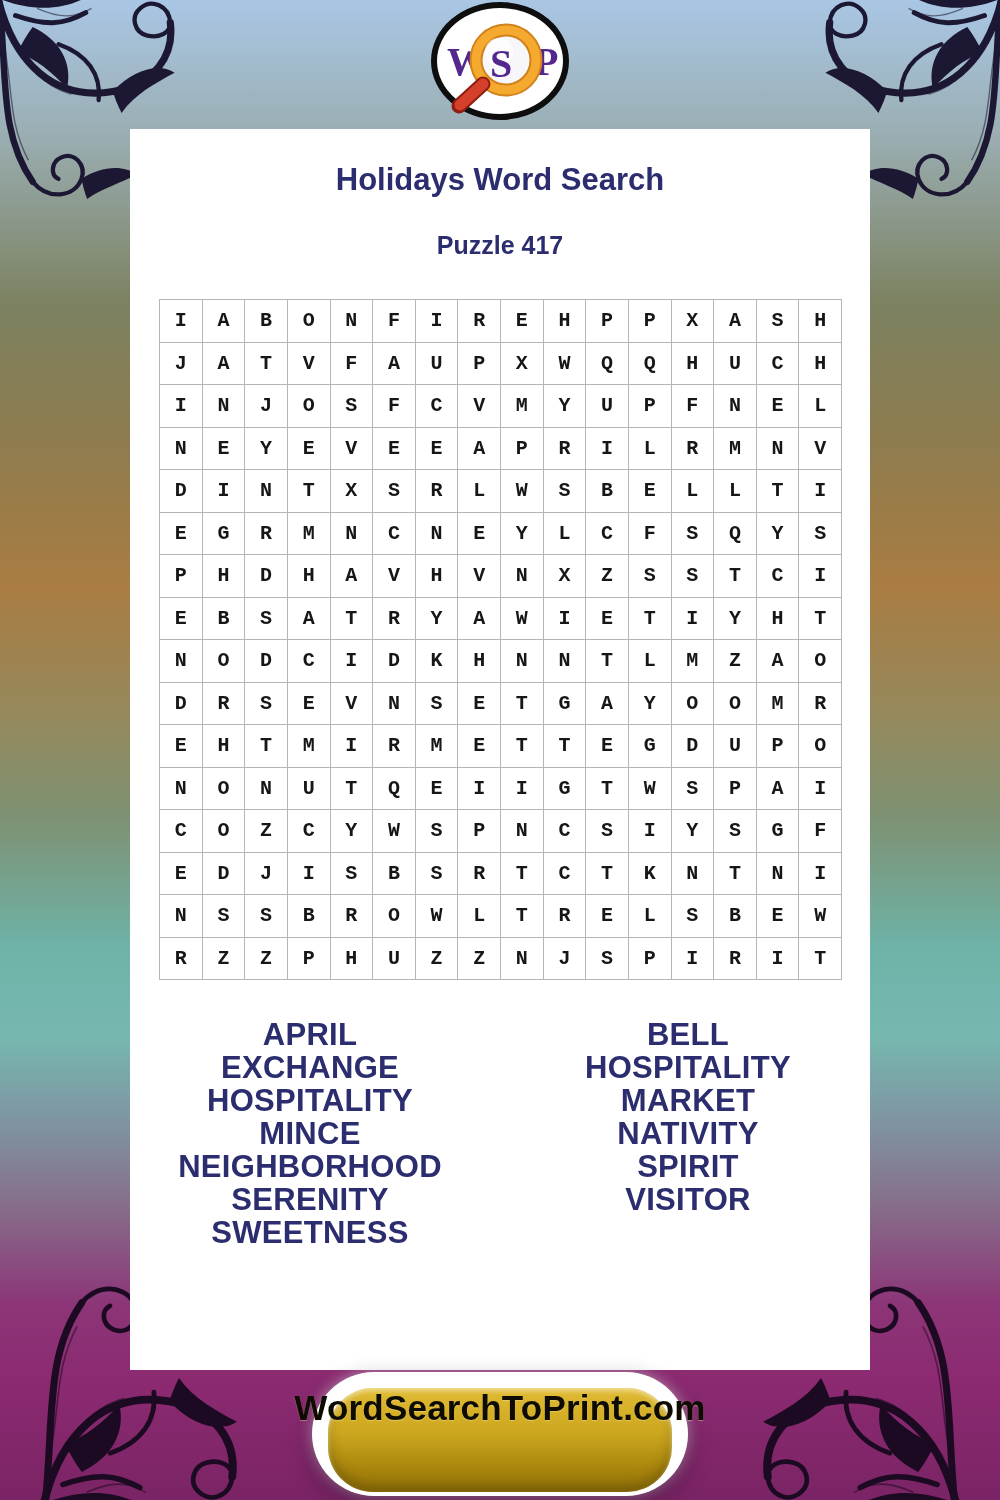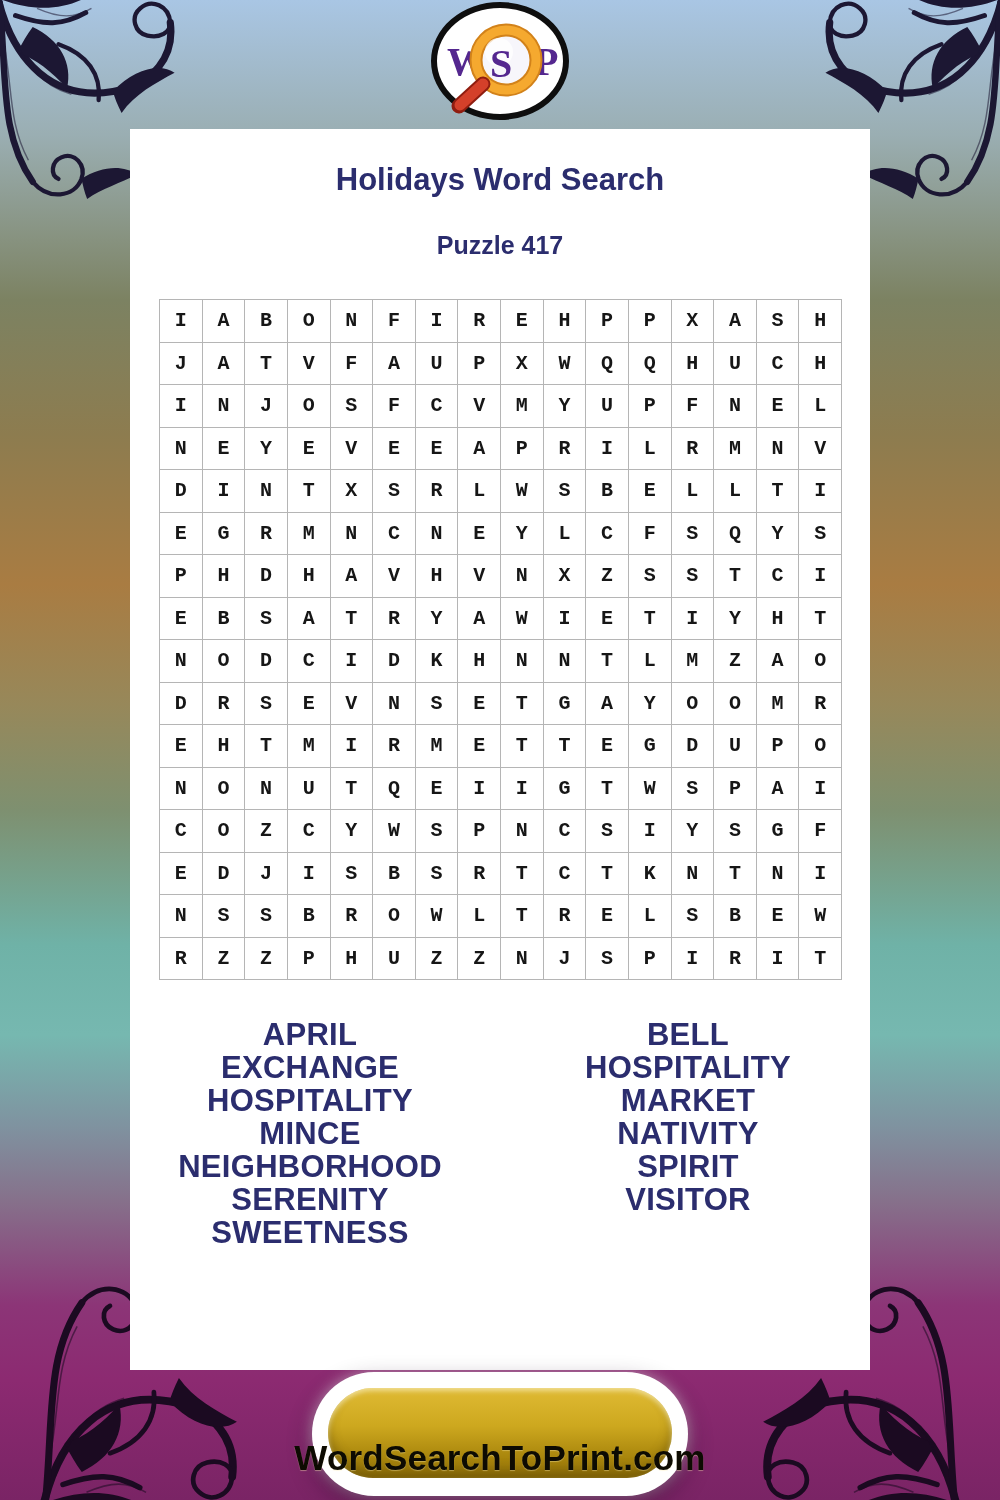--- a/index.html
+++ b/index.html
@@ -55,24 +55,24 @@
   .word-list-left{left:160px;}
   .word-list-right{left:538px;}
   .word-item{font-size:31px;line-height:33px;font-weight:bold;color:#2b2d6e;letter-spacing:.3px;}
   
   .footer-pill{
     position:absolute;left:312px;top:1372px;width:376px;height:124px;z-index:4;
     background:#ffffff;border-radius:62px;
     box-shadow:0 10px 24px rgba(40,8,40,.45), 0 0 14px rgba(255,255,255,.55);
   }
   .footer-button{
-    position:absolute;left:16px;top:16px;width:344px;height:90px;border-radius:45px;
+    position:absolute;left:16px;top:16px;width:344px;height:104px;border-radius:45px;
     background:linear-gradient(to bottom,#e0ba33 0%,#cda81f 42%,#a8850c 78%,#97760a 100%);
     box-shadow:inset 0 3px 5px rgba(255,246,200,.65), inset 0 -7px 12px rgba(80,60,0,.45);
-    display:flex;align-items:flex-end;justify-content:center;cursor:pointer;
+    display:flex;align-items:flex-start;justify-content:center;cursor:pointer;
   }
   .footer-button-label{font-size:35px;font-weight:bold;color:#0d0b02;letter-spacing:.2px;
     text-shadow:0 1px 1px rgba(255,240,180,.4);}
 </style>
 </head>
 <body>
 
 <div class="page">
 
   <svg width="0" height="0" style="position:absolute" aria-hidden="true">

